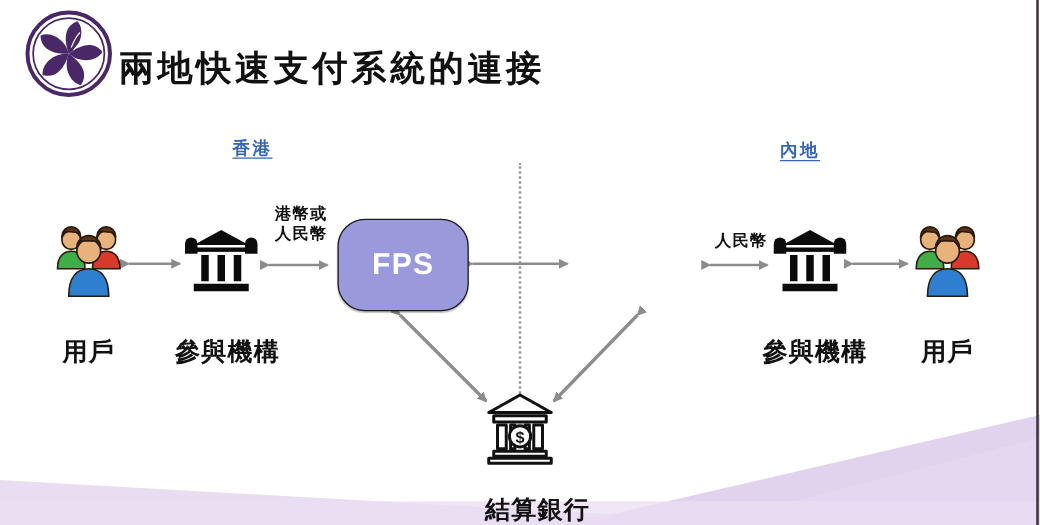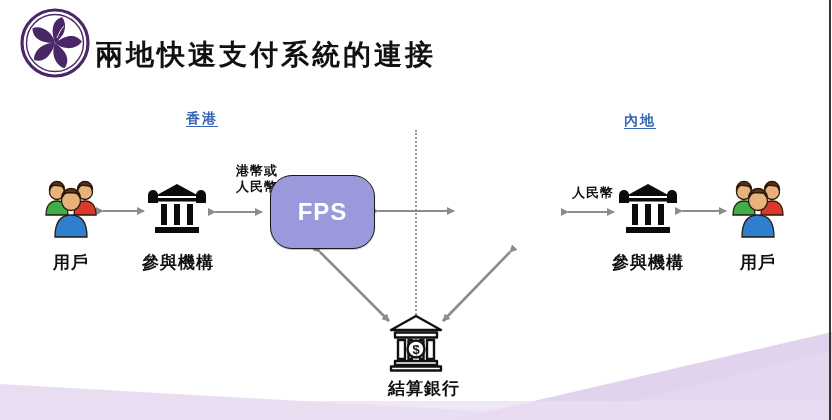--- a/index.html
+++ b/index.html
@@ -35,33 +35,33 @@
     border-left:2.5px dotted #9a9a9a;}
   
   .icon{position:absolute;}
   .users-left{left:44px;top:179px;width:54px;height:60px;}
   .users-right{left:731px;top:179px;width:54px;height:60px;}
   .bank-left{left:147px;top:183px;width:60px;height:52px;}
   .bank-right{left:618px;top:183px;width:60px;height:52px;}
   .bank-settle{left:387px;top:314px;width:58px;height:58px;}
   
   .node-label{
-    position:absolute;font-size:17px;font-weight:700;color:#111;
-    text-align:center;letter-spacing:1px;white-space:nowrap;
+    position:absolute;font-size:20px;font-weight:700;color:#111;
+    text-align:center;letter-spacing:1px;white-space:nowrap;margin-top:17px;
   }
   .lbl-users-left{left:40px;top:251px;width:62px;}
   .lbl-bank-left{left:140px;top:251px;width:76px;}
   .lbl-bank-right{left:610px;top:251px;width:76px;}
   .lbl-users-right{left:728px;top:251px;width:60px;}
   .lbl-settle{left:388px;top:377px;width:72px;}
   .currency{
     position:absolute;font-size:13px;font-weight:700;color:#111;text-align:center;
     line-height:1.25;white-space:pre-line;letter-spacing:1px;
   }
-  .cur-left{left:228px;top:163px;width:58px;}
+  .cur-left{left:212px;top:163px;width:58px;}
   .cur-right{left:566px;top:185px;width:54px;}
   
   .arrows{position:absolute;left:0;top:0;width:832px;height:420px;pointer-events:none;}
   
   .footer-deco{position:absolute;left:0;top:0;width:832px;height:420px;pointer-events:none;}
   
   .edge-line{position:absolute;right:1px;top:0;width:2px;height:420px;background:#3a3236;}
 </style>
 </head>
 <body>

